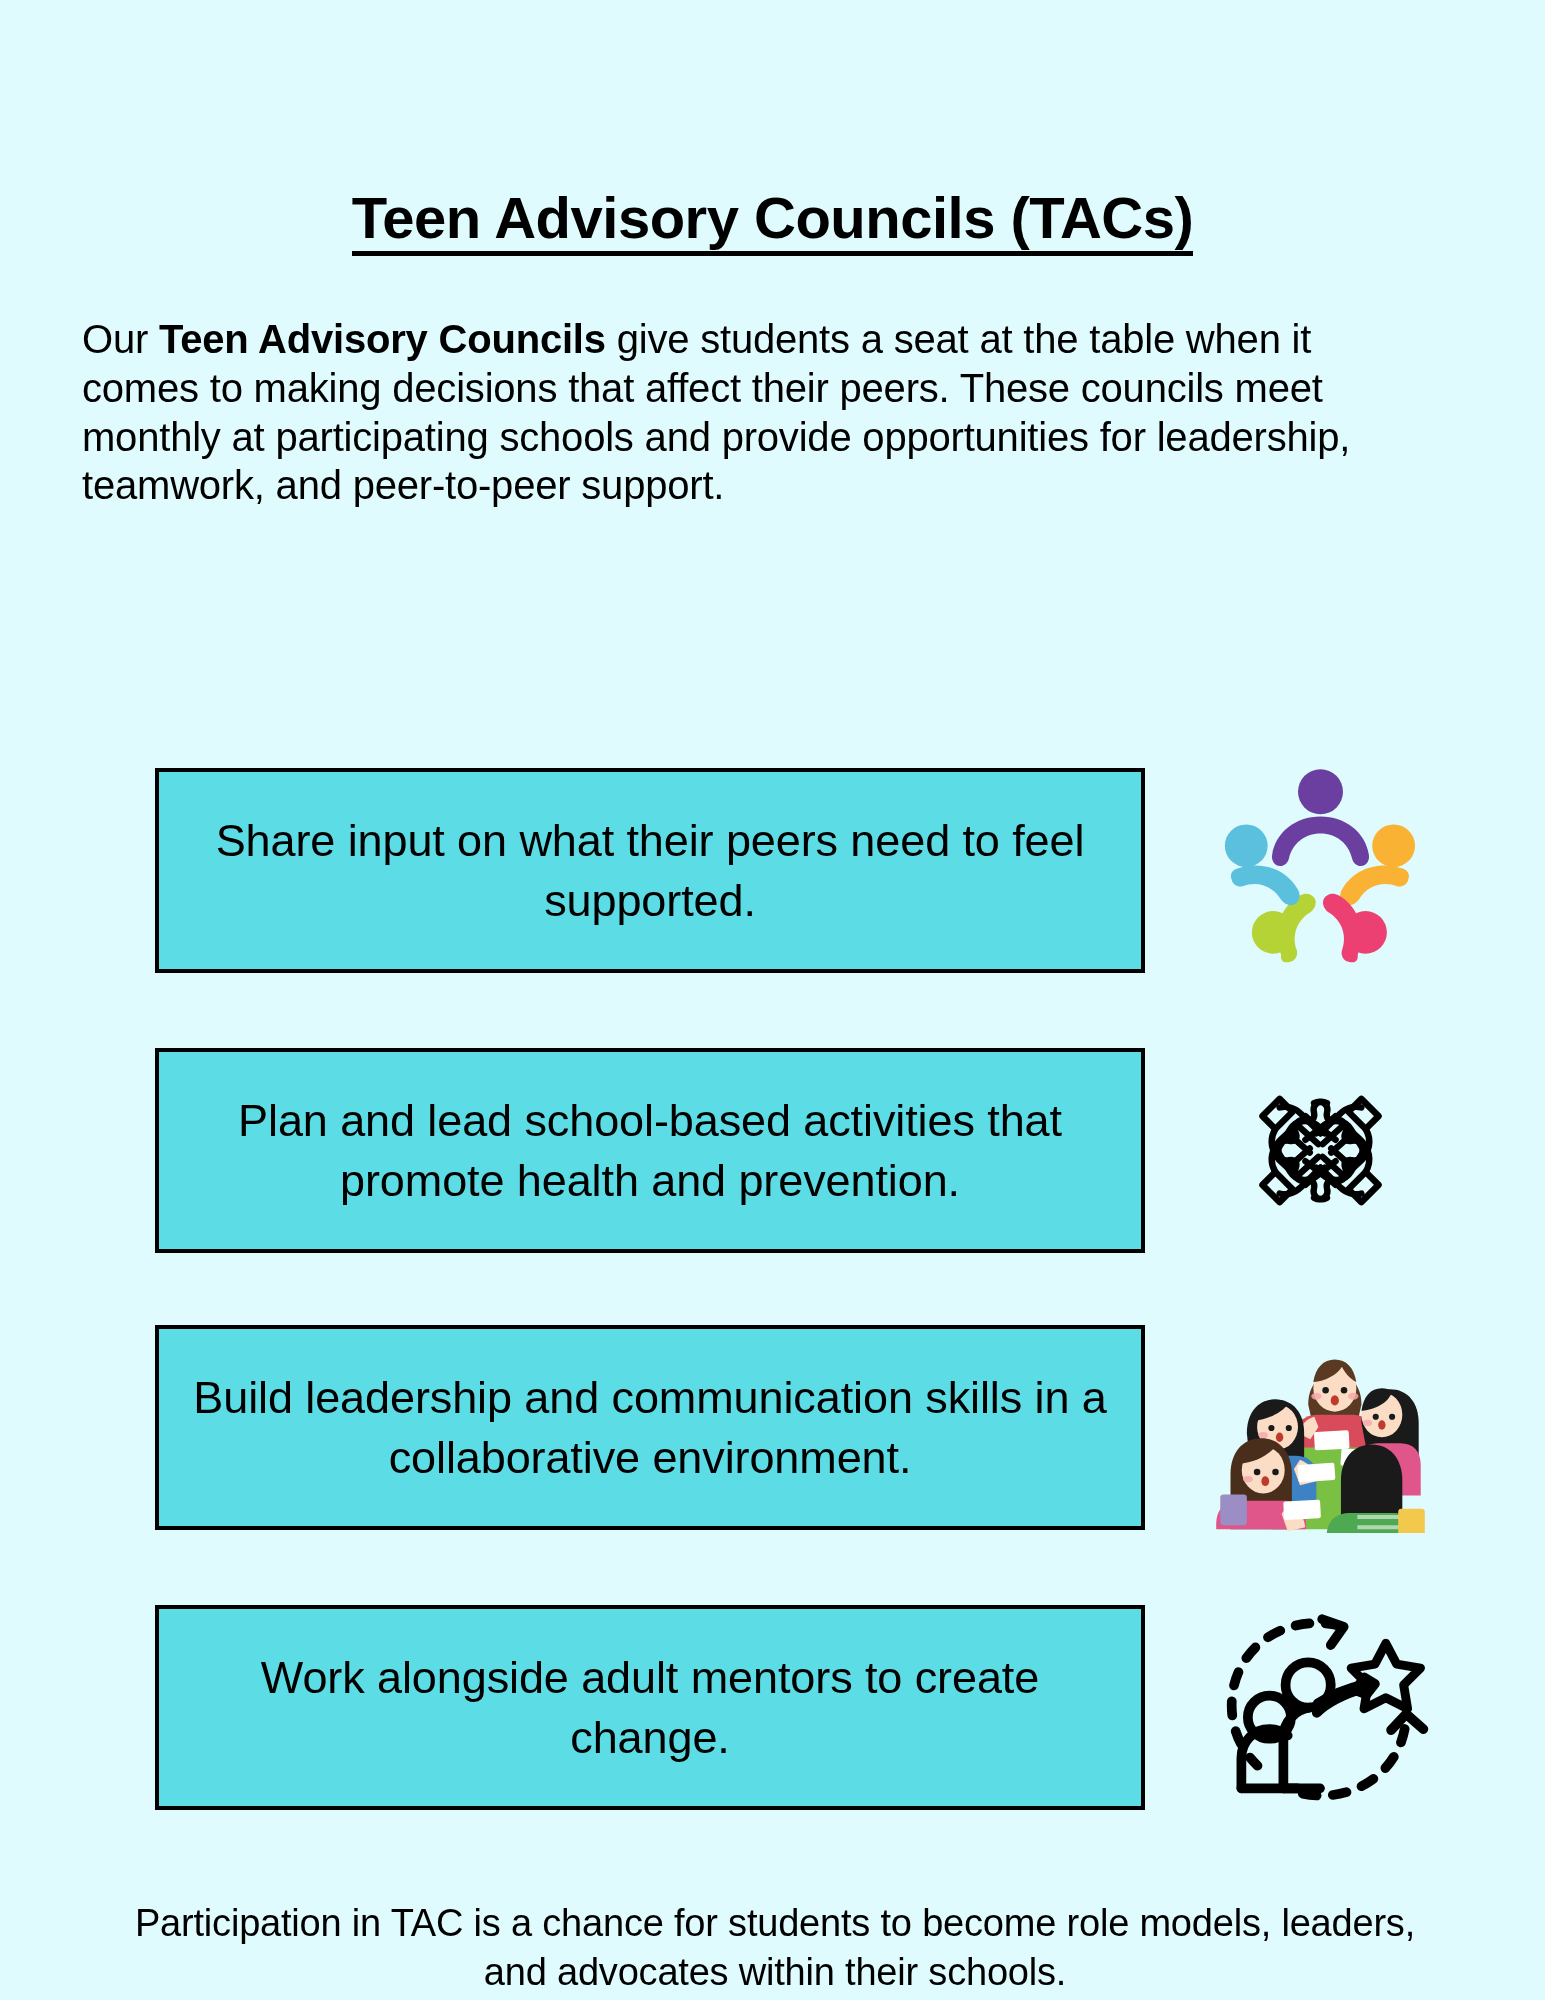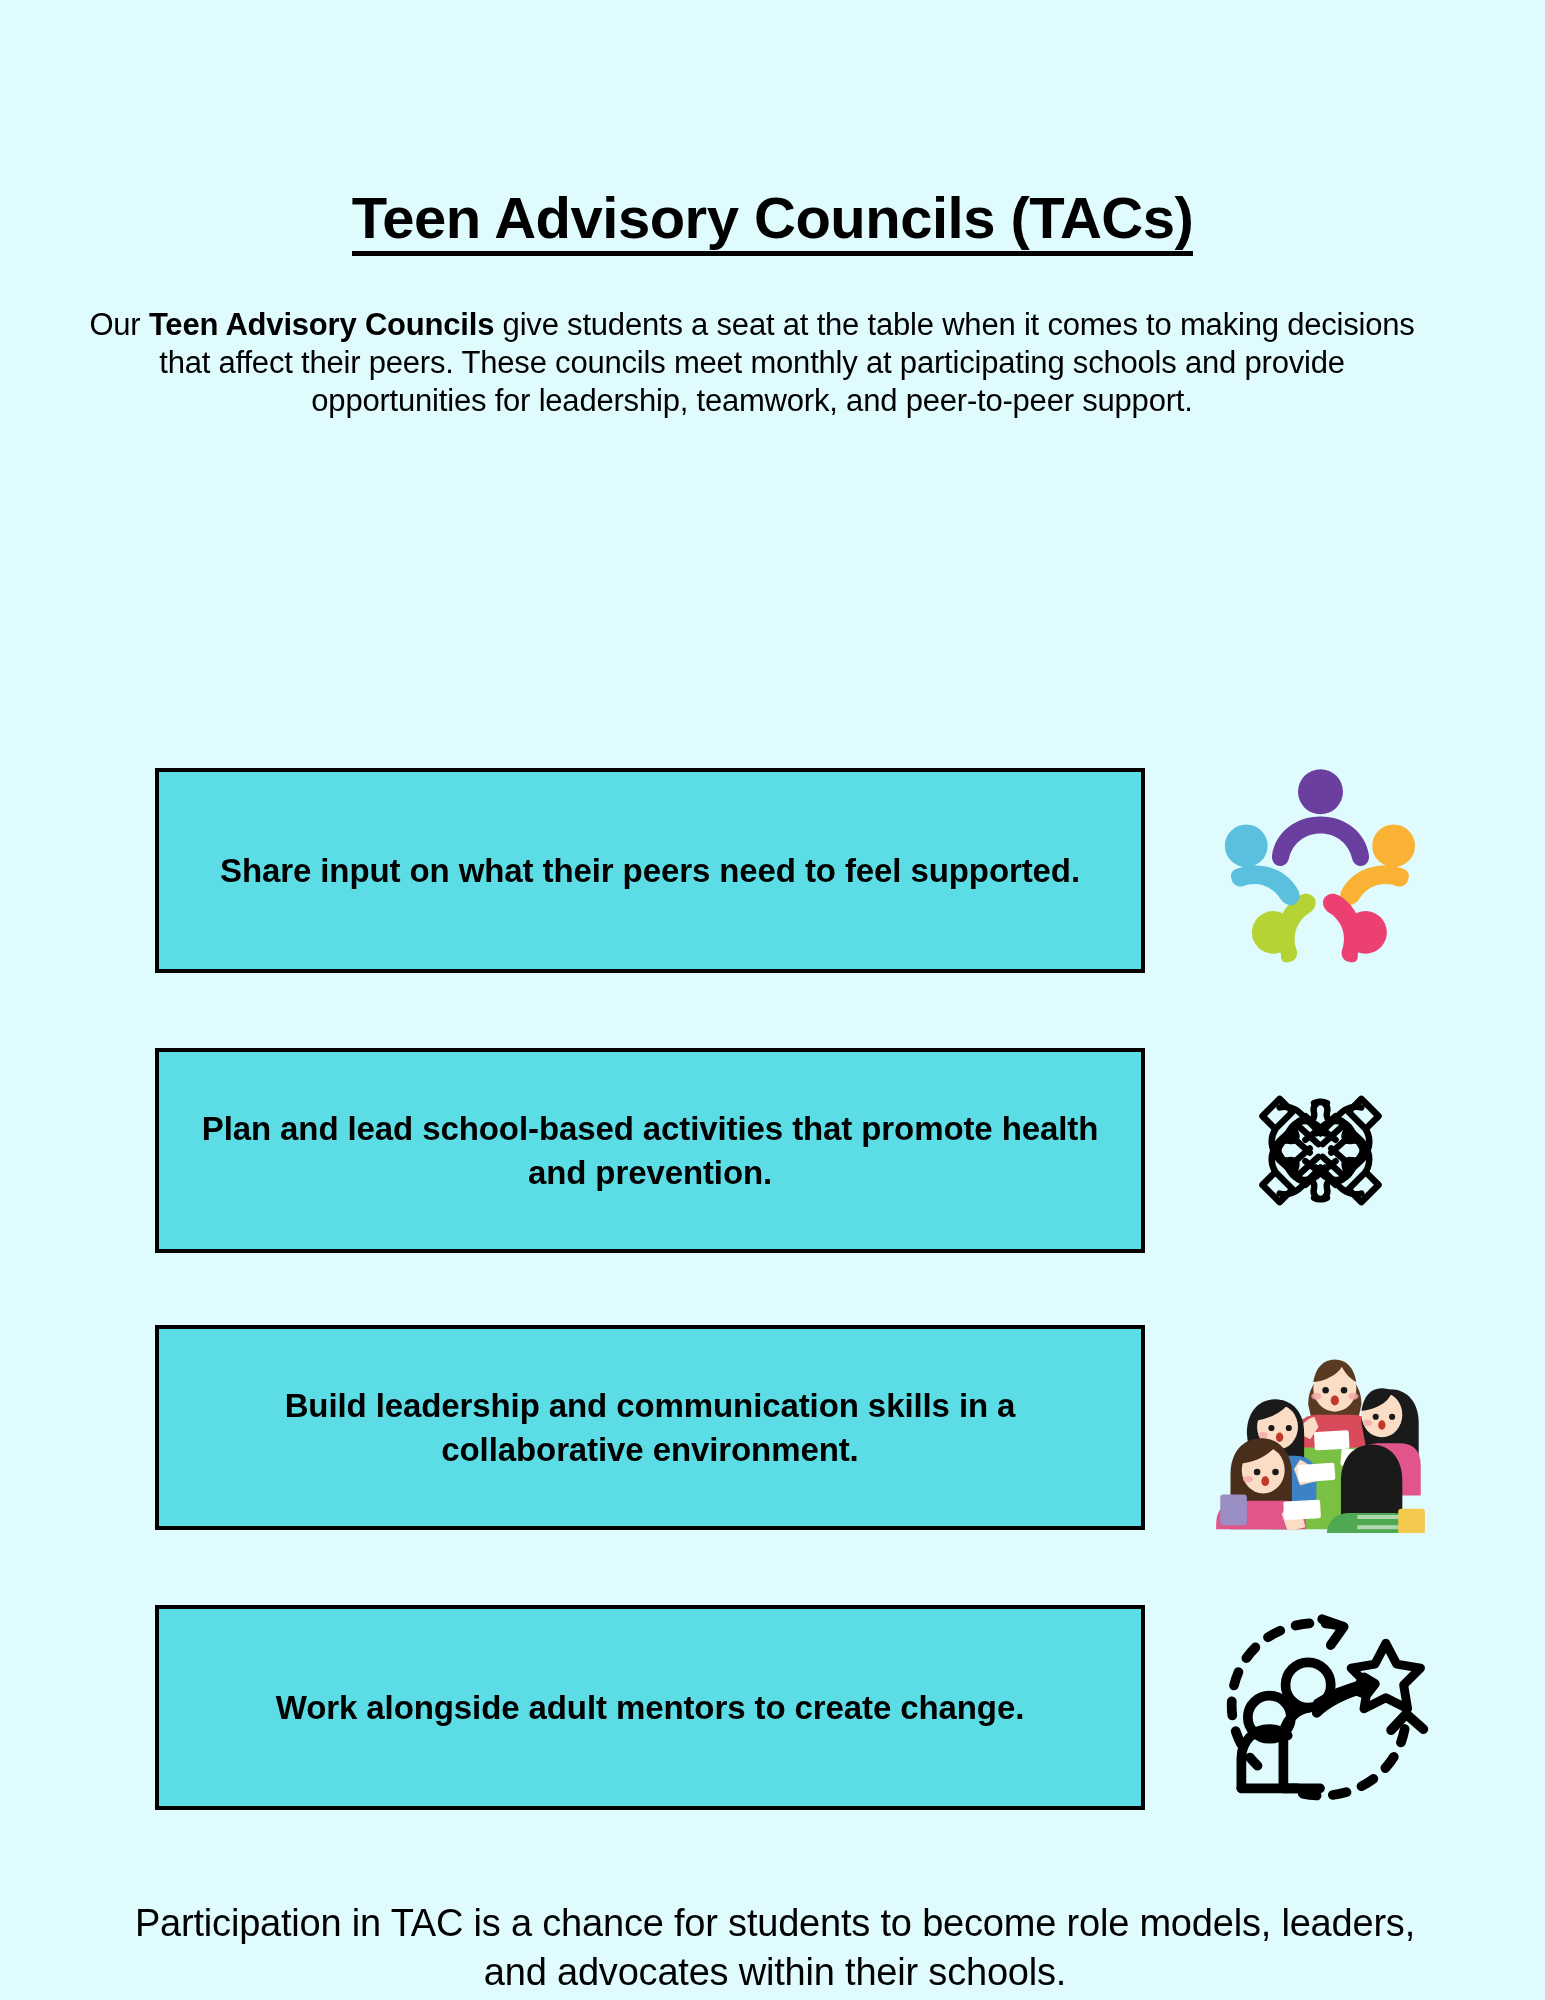--- a/index.html
+++ b/index.html
@@ -39,23 +39,23 @@
     border-bottom: 5px solid #000;
     padding-bottom: 2px;
   }
 
   
   .intro {
     position: absolute;
     top: 232px;
     left: 82px;
     width: 1340px;
-    font-size: 31px;
+    font-size: 40px;
     line-height: 1.22;
-    text-align: center;
+    text-align: left;
     letter-spacing: -0.2px;
   }
   .intro b { font-weight: 700; }
 
   
   .section-heading {
     position: absolute;
     top: 598px;
     left: 66px;
     font-size: 48px;
@@ -83,22 +83,22 @@
     height: 205px;
     box-sizing: border-box;
     background: #5cdce5;
     border: 4px solid #000000;
     display: flex;
     align-items: center;
     justify-content: center;
     padding: 8px 34px;
   }
   .box-text {
-    font-size: 33px;
-    font-weight: 700;
+    font-size: 45px;
+    font-weight: 400;
     line-height: 1.32;
     text-align: center;
     letter-spacing: -0.1px;
   }
 
   .icon-slot {
     position: absolute;
     left: 1045px;
     top: -18px;
     width: 240px;

